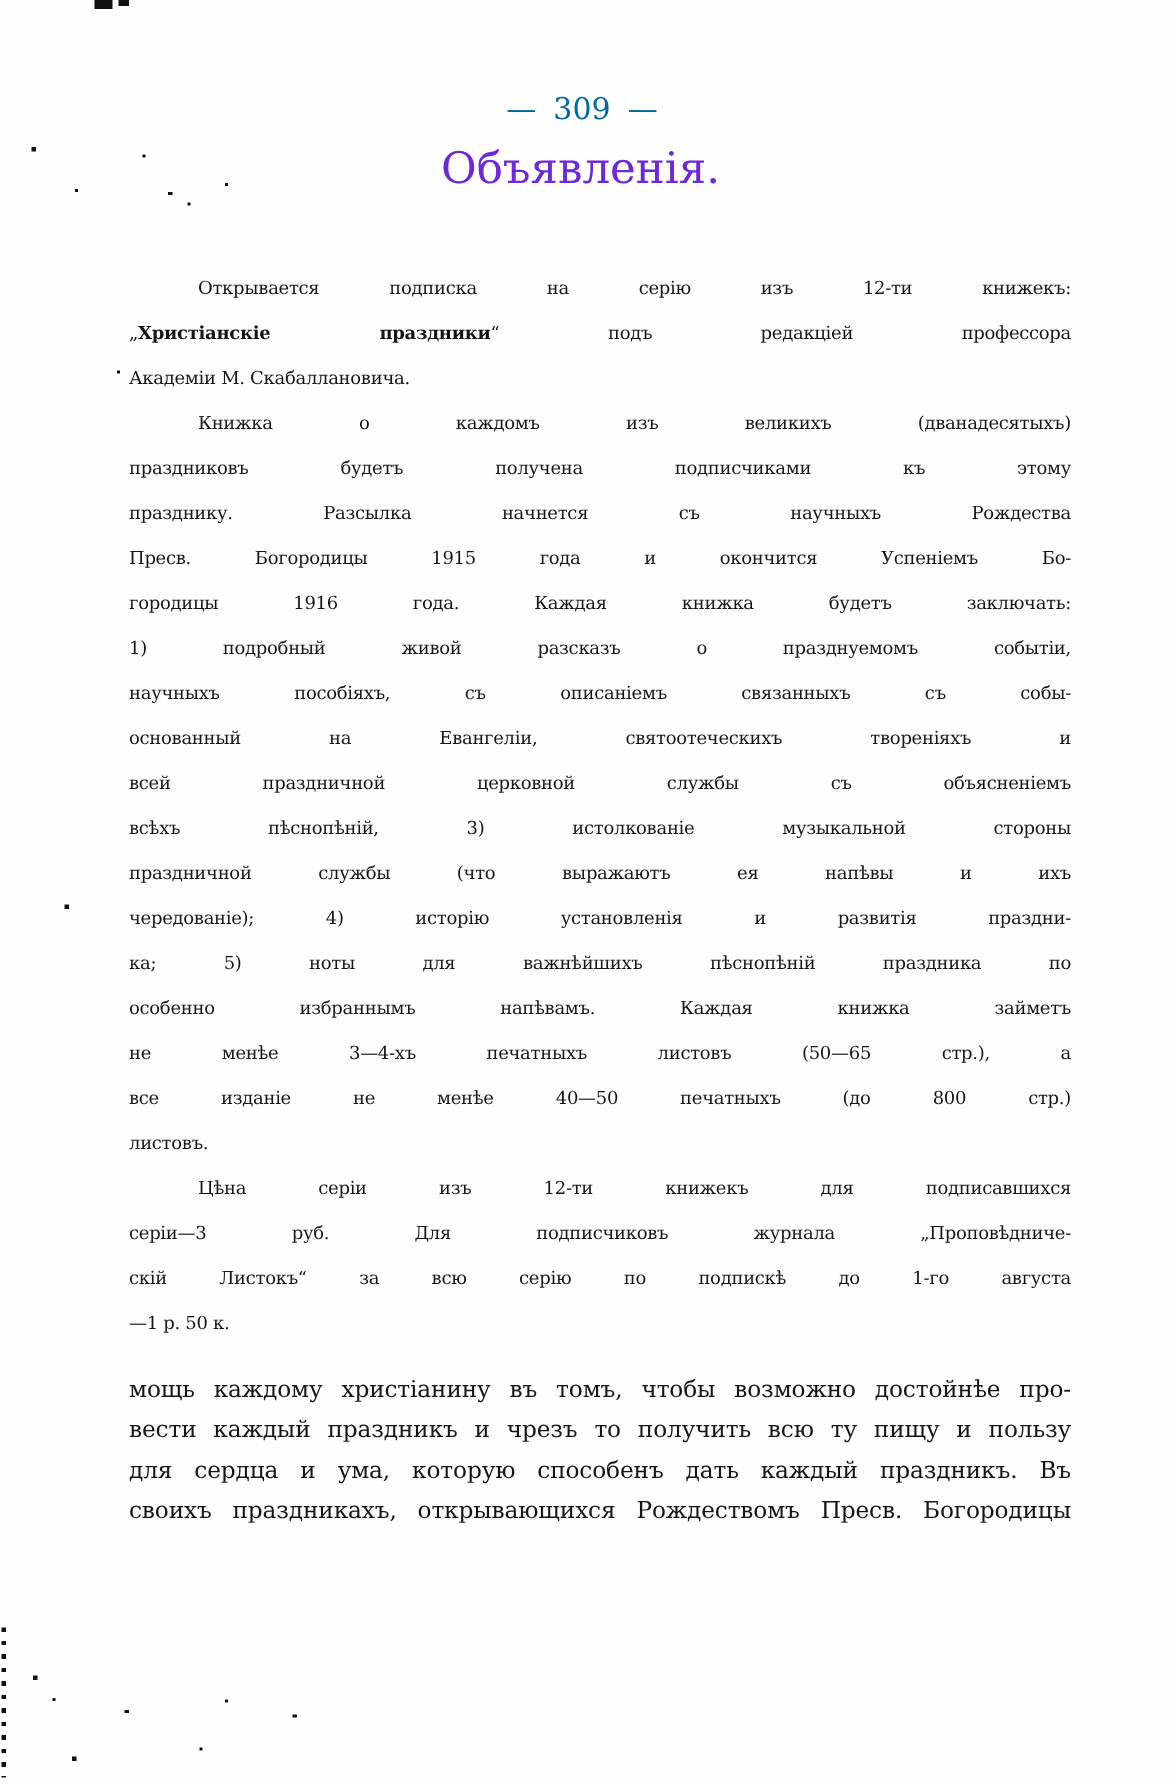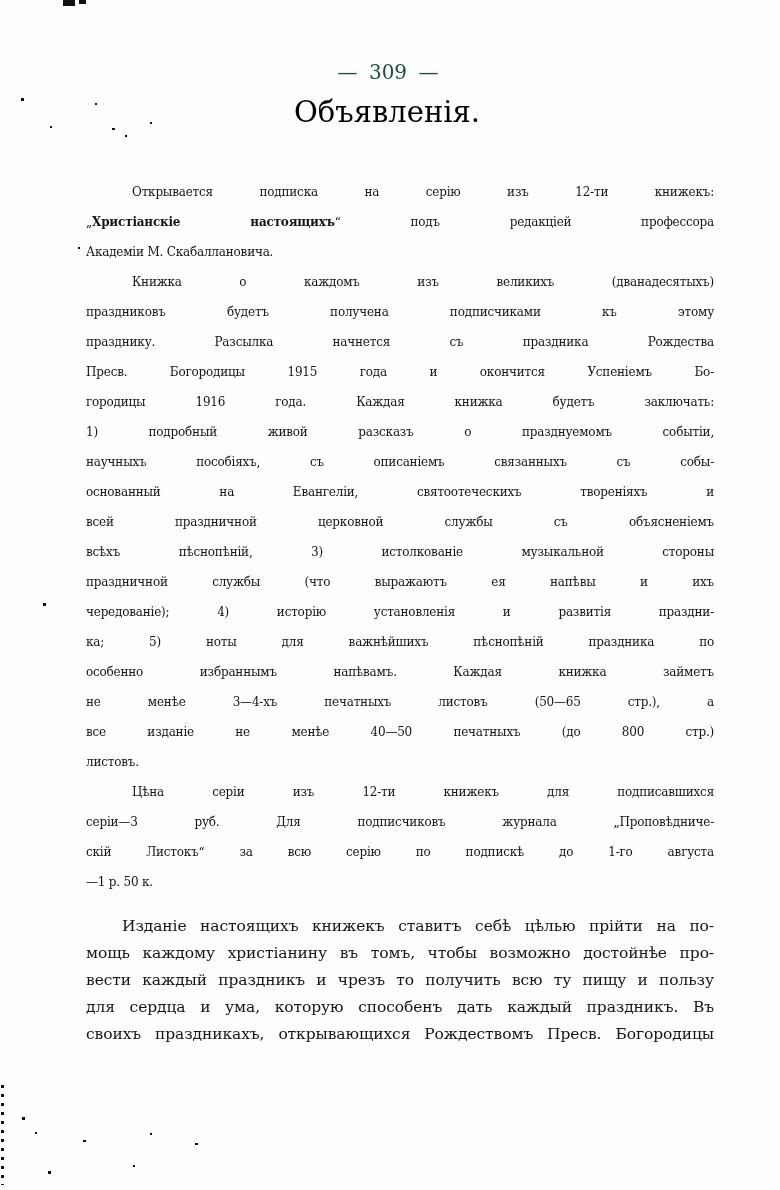--- a/index.html
+++ b/index.html
@@ -11,30 +11,30 @@
     font-family: "DejaVu Serif", "Liberation Serif", serif;
     color: #151515;
     overflow: hidden;
   }
   .pagenum {
     position: absolute;
     top: 60px; left: 0; right: 4px;
     text-align: center;
     font-size: 20px;
     word-spacing: 5px;
-    color: #14532d;
+    color: #0369a1;
   }
   .doc-title {
     position: absolute;
     top: 95px; left: 0; right: 6px;
     text-align: center;
     font-size: 29px;
     font-weight: normal;
     margin: 0;
-    color: #000000;
+    color: #6d28d9;
   }
   .content {
     position: absolute;
     top: 177px;
     left: 86px;
     width: 628px;
   }
   .para { margin: 0; }
   .line {
     font-size: 12px;
@@ -70,28 +70,28 @@
 <div class="page">
 
   <div class="pagenum">— 309 —</div>
 
   <h1 class="doc-title">Объявленія.</h1>
 
   <div class="content">
 
     <div class="para">
       <div class="line first">Открывается подписка на серію изъ 12-ти книжекъ:</div>
-      <div class="line"><span>„</span><span class="bold-series">Христіанскіе настоящихъ</span><span>“ подъ редакціей профессора</span></div>
+      <div class="line"><span>„</span><span class="bold-series">Христіанскіе праздники</span><span>“ подъ редакціей профессора</span></div>
       <div class="line last">Академіи М. Скабаллановича.</div>
     </div>
 
     <div class="para">
         <div class="line first">Книжка о каждомъ изъ великихъ (дванадесятыхъ)</div>
         <div class="line">праздниковъ будетъ получена подписчиками къ этому</div>
-        <div class="line">празднику. Разсылка начнется съ праздника Рождества</div>
+        <div class="line">празднику. Разсылка начнется съ научныхъ Рождества</div>
         <div class="line">Пресв. Богородицы 1915 года и окончится Успеніемъ Бо-</div>
         <div class="line">городицы 1916 года. Каждая книжка будетъ заключать:</div>
         <div class="line">1) подробный живой разсказъ о празднуемомъ событіи,</div>
         <div class="line">научныхъ пособіяхъ, съ описаніемъ связанныхъ съ собы-</div>
         <div class="line">основанный на Евангеліи, святоотеческихъ твореніяхъ и</div>
         <div class="line">всей праздничной церковной службы съ объясненіемъ</div>
         <div class="line">всѣхъ пѣснопѣній, 3) истолкованіе музыкальной стороны</div>
         <div class="line">праздничной службы (что выражаютъ ея напѣвы и ихъ</div>
         <div class="line">чередованіе); 4) исторію установленія и развитія праздни-</div>
         <div class="line">ка; 5) ноты для важнѣйшихъ пѣснопѣній праздника по</div>
@@ -102,21 +102,20 @@
       </div>
 
     <div class="para">
         <div class="line first">Цѣна серіи изъ 12-ти книжекъ для подписавшихся</div>
         <div class="line">серіи—3 руб. Для подписчиковъ журнала „Проповѣдниче-</div>
         <div class="line">скій Листокъ“ за всю серію по подпискѣ до 1-го августа</div>
         <div class="line last">—1 р. 50 к.</div>
       </div>
 
     <div class="para fineprint">
-        <div class="line first">Изданіе настоящихъ книжекъ ставитъ себѣ цѣлью прійти на по-</div>
         <div class="line">мощь каждому христіанину въ томъ, чтобы возможно достойнѣе про-</div>
         <div class="line">вести каждый праздникъ и чрезъ то получить всю ту пищу и пользу</div>
         <div class="line">для сердца и ума, которую способенъ дать каждый праздникъ. Въ</div>
         <div class="line">своихъ праздникахъ, открывающихся Рождествомъ Пресв. Богородицы</div>
       </div>
 
   </div>
 
   <div class="speck" style="left:63px; top:0; width:12px; height:6px;"></div>
   <div class="speck" style="left:79px; top:0; width:7px; height:4px;"></div>

